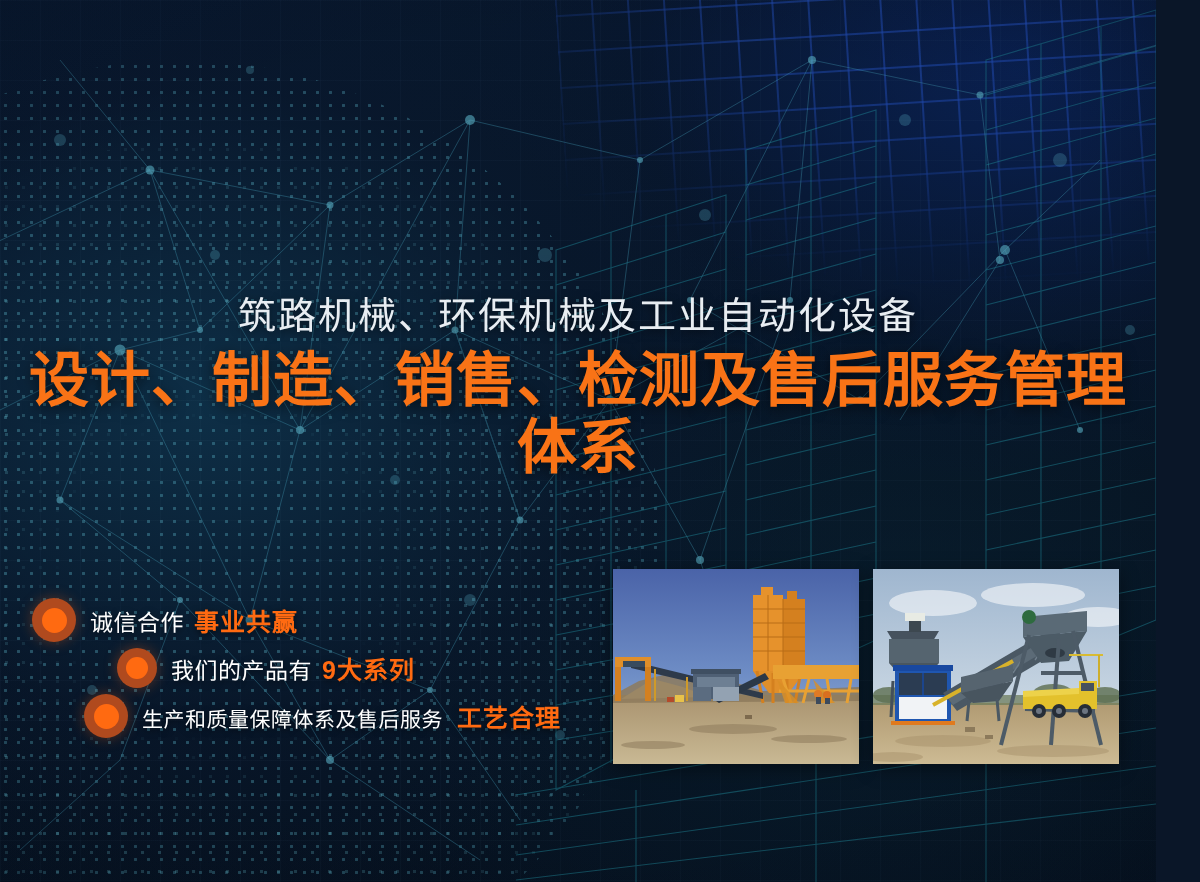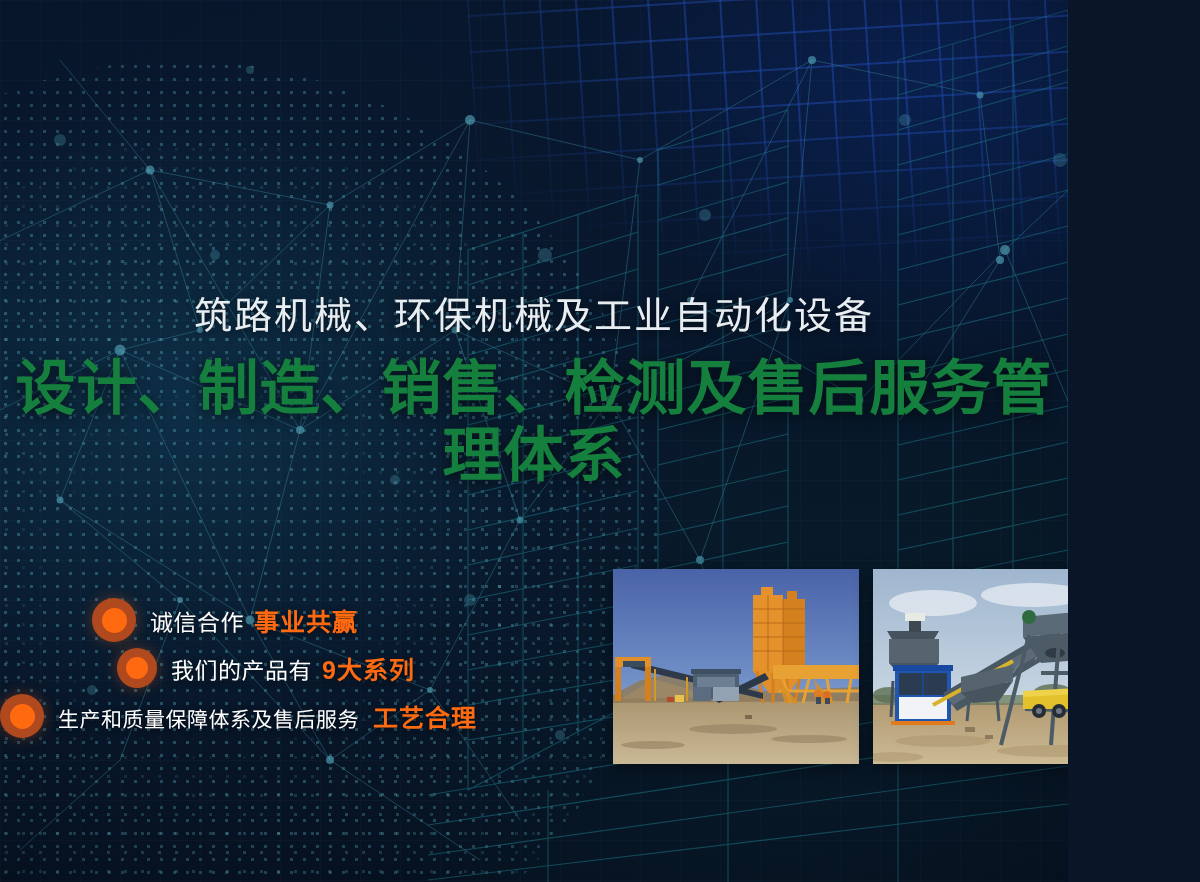--- a/index.html
+++ b/index.html
@@ -1,21 +1,21 @@
 <!DOCTYPE html>
 <html lang="zh-CN"><head>
 <meta charset="utf-8">
 <title>Banner</title>
 <style>
   html,body{margin:0;padding:0;background:#0a1628;}
   *{box-sizing:border-box;}
 
   .banner{
     position:relative;
-    width:1068px;
+    width:1156px;
     height:882px;
     overflow:hidden;
     background:#091425;
     font-family:"Liberation Sans","DejaVu Sans",sans-serif;
   }
 
   
   .bg-base{
     position:absolute;inset:0;
     background:
@@ -113,46 +113,46 @@
   }
   .subtitle{
     font-size:38px;
     letter-spacing:2px;
     color:#e8edf2;
     font-weight:400;
     line-height:1.15;
     text-shadow:0 2px 10px rgba(0,0,0,.55);
   }
   .headline{
-    margin-top:16px;
+    margin-top:8px;
     font-size:60px;
     font-weight:bold;
-    color:#15803d;
+    color:#f97316;
     letter-spacing:1px;
     line-height:1.12;
     text-shadow:0 3px 14px rgba(0,0,0,.6);
   }
 
   
   .bullets{
     position:absolute;
     left:0;
     top:596px;
     width:580px;
     z-index:7;
   }
   .bullet-row{
     display:flex;
     align-items:center;
     height:48px;
     white-space:nowrap;
   }
-  .bullet-row.r1{ padding-left:92px; }
+  .bullet-row.r1{ padding-left:32px; }
   .bullet-row.r2{ padding-left:117px; }
-  .bullet-row.r3{ }
+  .bullet-row.r3{ padding-left:84px; }
 
   .dot{
     position:relative;
     flex:0 0 auto;
     width:44px;height:44px;
     border-radius:50%;
     background:#b04a1e;
     box-shadow:0 0 14px rgba(230,95,20,.35);
   }
   .dot::after{

